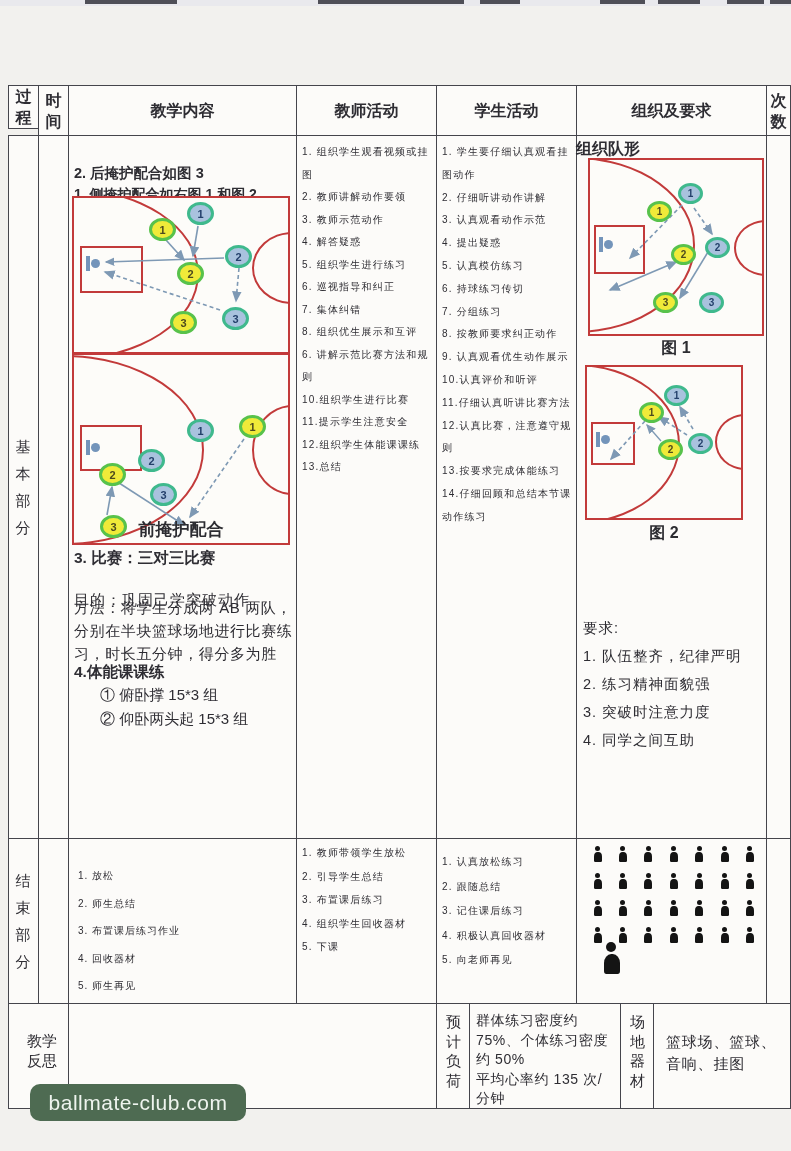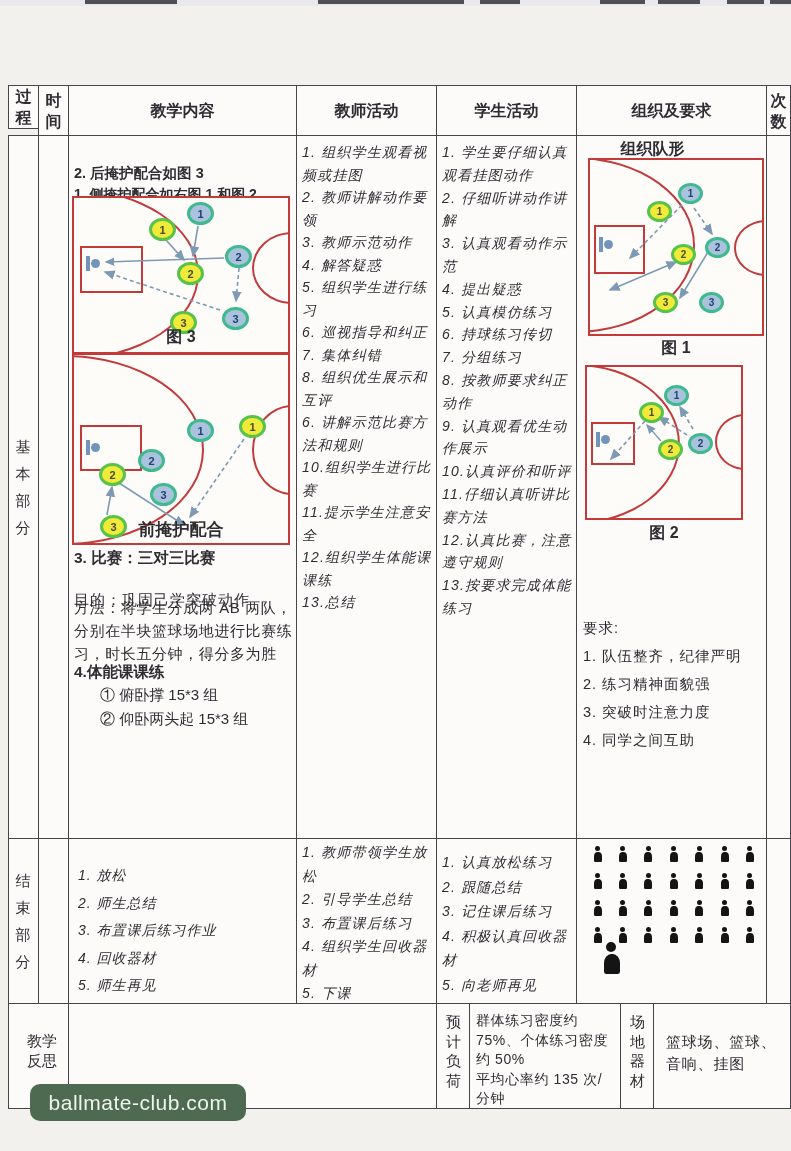--- a/index.html
+++ b/index.html
@@ -2,21 +2,21 @@
 <html><head>
 <meta charset="utf-8">
 <style>
   html,body{margin:0;padding:0;}
   body{position:relative;width:791px;height:1151px;background:#f2f1ee;font-family:"Liberation Sans",sans-serif;color:#2e2d33;overflow:hidden;}
   .cell{position:absolute;box-sizing:border-box;border:1px solid #45454c;background:#fcfbf9;}
   .hdr{display:flex;align-items:center;justify-content:center;font-weight:bold;font-size:16px;text-align:center;line-height:21px;}
   .vlabel{display:flex;align-items:center;justify-content:center;text-align:center;font-size:15px;line-height:27px;letter-spacing:1px;}
   .abs{position:absolute;}
   .bold{font-weight:bold;}
-  .list{position:absolute;font-size:14px;letter-spacing:1.2px;font-style:italic;}
+  .list{position:absolute;font-size:10px;letter-spacing:1.2px;}
   .list .li{white-space:normal;}
   
   .court{position:absolute;border:2px solid #c23a3a;background:#fdfcf9;overflow:hidden;box-sizing:border-box;}
   .arc,.key,.halfr{position:absolute;border:2px solid #c23a3a;box-sizing:border-box;}
   .arc,.halfr{border-radius:50%;}
   .hoop{position:absolute;width:15px;height:15px;}
   .hoop::before{content:"";position:absolute;right:0;top:3px;width:9px;height:9px;border-radius:50%;background:#7394ba;}
   .hoop::after{content:"";position:absolute;left:1px;top:0;width:4px;height:15px;background:#7394ba;}
   .p{position:absolute;width:27px;height:23px;border-radius:50%;border:3px solid;display:flex;align-items:center;justify-content:center;font-size:11px;font-weight:bold;box-sizing:border-box;}
   .p.sm{width:25px;height:21px;font-size:10px;}
@@ -97,21 +97,20 @@
     <line x1="150" y1="60" x2="32" y2="64" stroke="#7e99b4" stroke-width="1.4" marker-end="url(#mA)"></line>
     <line x1="165" y1="70" x2="162" y2="103" stroke="#7e99b4" stroke-width="1.6" stroke-dasharray="4 3" marker-end="url(#mA)"></line>
     <line x1="146" y1="112" x2="31" y2="74" stroke="#7e99b4" stroke-width="1.6" stroke-dasharray="4 3" marker-end="url(#mA)"></line>
   </svg>
   <div class="p b" style="left:113px;top:4px;">1</div>
   <div class="p y" style="left:75px;top:20px;">1</div>
   <div class="p b" style="left:151px;top:47px;">2</div>
   <div class="p y" style="left:103px;top:64px;">2</div>
   <div class="p b" style="left:148px;top:109px;">3</div>
   <div class="p y" style="left:96px;top:113px;">3</div>
-  <div class="cap-in" style="bottom:4px;">图 3</div>
 </div>
 
 <div class="court" style="left:72px;top:353px;width:218px;height:192px;">
   <div class="arc" style="left:-150px;top:0px;width:280px;height:190px;"></div>
   <div class="key" style="left:6px;top:70px;width:62px;height:46px;"></div>
   <div class="halfr" style="left:178px;top:50px;width:80px;height:90px;"></div>
   <div class="hoop" style="left:11px;top:85px;"></div>
   <svg width="218" height="192">
     <defs>
         <marker id="mB" markerWidth="8" markerHeight="8" refX="6" refY="3" orient="auto-start-reverse">
@@ -161,23 +160,24 @@
     <div class="li">4. 提出疑惑</div>
     <div class="li">5. 认真模仿练习</div>
     <div class="li">6. 持球练习传切</div>
     <div class="li">7. 分组练习</div>
     <div class="li">8. 按教师要求纠正动作</div>
     <div class="li">9. 认真观看优生动作展示</div>
     <div class="li">10.认真评价和听评</div>
     <div class="li">11.仔细认真听讲比赛方法</div>
     <div class="li">12.认真比赛，注意遵守规则</div>
     <div class="li">13.按要求完成体能练习</div>
-  </div>
-
-<div class="abs bold" style="left:576px;top:139px;width:153px;text-align:center;font-size:16px;">组织队形</div>
+    <div class="li">14.仔细回顾和总结本节课动作练习</div>
+  </div>
+
+<div class="abs bold" style="left:576px;top:139px;width:153px;font-size:16px;">组织队形</div>
 
 <div class="court" style="left:588px;top:158px;width:176px;height:178px;">
   <div class="arc" style="left:-135px;top:-3px;width:240px;height:176px;"></div>
   <div class="key" style="left:4px;top:65px;width:51px;height:49px;"></div>
   <div class="halfr" style="left:144px;top:60px;width:64px;height:56px;"></div>
   <div class="hoop" style="left:8px;top:77px;"></div>
   <svg width="176" height="178">
     <defs>
         <marker id="mC" markerWidth="8" markerHeight="8" refX="6" refY="3" orient="auto-start-reverse">
           <path d="M0,0 L7,3 L0,6 z" fill="#7e99b4"></path>

